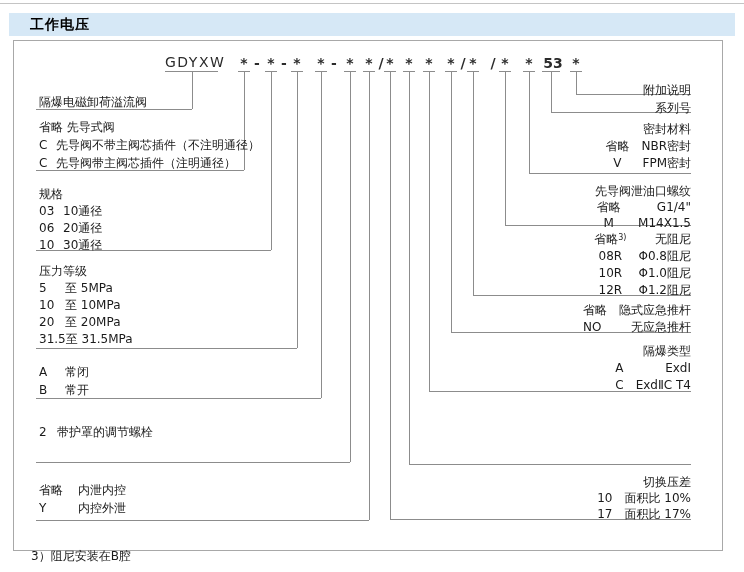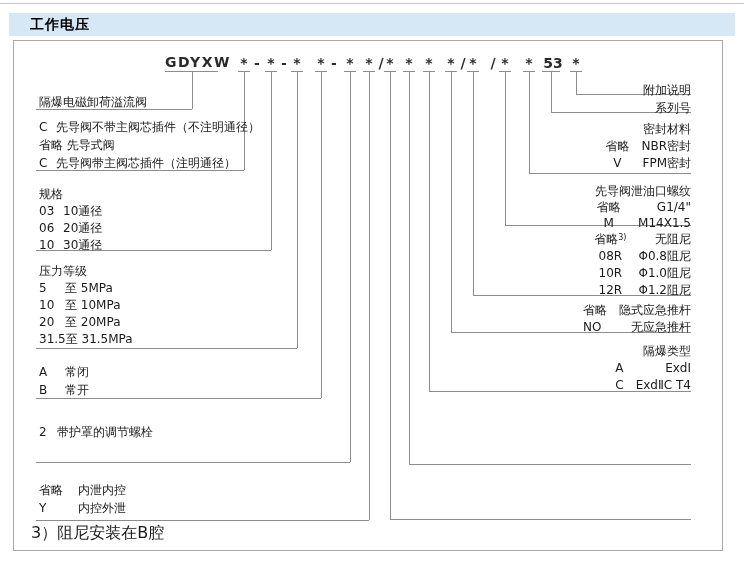--- a/index.html
+++ b/index.html
@@ -5,21 +5,21 @@
   html,body{margin:0;padding:0}
   body{
     width:744px;height:572px;position:relative;background:#ffffff;
     font-family:"DejaVu Sans","Liberation Sans",sans-serif;color:#1a1a1a;
     overflow:hidden;
   }
   .topline{position:absolute;left:0;top:3px;width:744px;height:1px;background:#c4c4c4}
   .hdr{position:absolute;left:9px;top:13px;width:726px;height:23px;background:#d6e8f6;display:flex;align-items:center}
   .hdr .t{font-size:14px;font-weight:bold;letter-spacing:1px;padding-left:21px;color:#000}
   .box{position:absolute;left:13px;top:40px;width:708px;height:509px;border:1px solid #a8a8a8;background:#fff}
-  .prefix{position:absolute;left:151px;top:13px;font-size:14px;font-weight:bold;letter-spacing:1.5px;color:#2b2b2b;white-space:nowrap}
+  .prefix{position:absolute;left:151px;top:13px;font-size:14px;font-weight:normal;letter-spacing:1.5px;color:#2b2b2b;white-space:nowrap}
   .sym{position:absolute;top:14px;transform:translateX(-50%);font-size:14px;font-weight:bold;color:#2b2b2b;white-space:nowrap}
   .vl,.hl,.tick{position:absolute;background:#8c8c8c}
   .vl{width:1px}
   .hl{height:1px}
   .tick{height:1px}
   .lg{position:absolute;left:25px;font-size:12px;white-space:nowrap}
   .lg .row{white-space:nowrap}
   .lg .c{display:inline-block}
   .g1 .row{line-height:14px}
   .g2 .row,.g5 .row,.g6 .row,.g7 .row{line-height:18px}
@@ -30,21 +30,21 @@
   .g5 .c{min-width:26px}
   .g6 .c{min-width:18px}
   .g7 .c{min-width:39px}
   .rg{position:absolute;right:31px;display:grid;grid-template-columns:auto auto;column-gap:12px;justify-content:end;font-size:12px;line-height:17px}
   .rg.lh16{line-height:16px}
   .rg .hd{grid-column:1/-1;justify-self:end;white-space:nowrap}
   .rg .c{justify-self:center;white-space:nowrap}
   .rg.leftc .c{justify-self:start}
   .rg .d{justify-self:end;white-space:nowrap}
   .sup{font-size:8px;vertical-align:top;position:relative;top:-2px}
-  .fn{position:absolute;left:17px;top:482px;font-size:16px;white-space:nowrap}
+  .fn{position:absolute;left:17px;top:507px;font-size:12px;white-space:nowrap}
 </style>
 </head>
 <body>
 
 <div class="topline"></div>
 
 <div class="hdr">
   <span class="t">工作电压</span>
 </div>
 
@@ -122,22 +122,22 @@
   <i class="hl" style="left:491px;top:184px;width:186px"></i>
   <i class="hl" style="left:515px;top:132px;width:162px"></i>
   <i class="hl" style="left:537px;top:71px;width:140px"></i>
   <i class="hl" style="left:562px;top:53px;width:115px"></i>
 
   <div class="lg g1" style="top:54px">
     <div class="row"><span class="d">隔爆电磁卸荷溢流阀</span></div>
   </div>
 
   <div class="lg g2" style="top:77px">
+    <div class="row"><span class="d">省略 先导式阀</span></div>
     <div class="row"><span class="c">C</span><span class="d">先导阀不带主阀芯插件（不注明通径）</span></div>
-    <div class="row"><span class="d">省略 先导式阀</span></div>
     <div class="row"><span class="c">C</span><span class="d">先导阀带主阀芯插件（注明通径）</span></div>
   </div>
 
   <div class="lg g3" style="top:145px">
     <div class="row"><span class="d">规格</span></div>
     <div class="row"><span class="c">03</span><span class="d">10通径</span></div>
     <div class="row"><span class="c">06</span><span class="d">20通径</span></div>
     <div class="row"><span class="c">10</span><span class="d">30通径</span></div>
   </div>
 
@@ -207,16 +207,23 @@
 
   <div class="rg" style="top:302px">
     <span class="hd">隔爆类型</span>
     <span class="c">A</span>
       <span class="d">ExdⅠ</span>
     <span class="c">C</span>
       <span class="d">ExdⅡC T4</span>
   </div>
 
 
+  <div class="rg lh16" style="top:433px">
+    <span class="hd">切换压差</span>
+    <span class="c">10</span>
+      <span class="d">面积比  10%</span>
+    <span class="c">17</span>
+      <span class="d">面积比  17%</span>
+  </div>
 
   <div class="fn">3）阻尼安装在B腔</div>
 
 </div>
 
 </body></html>

